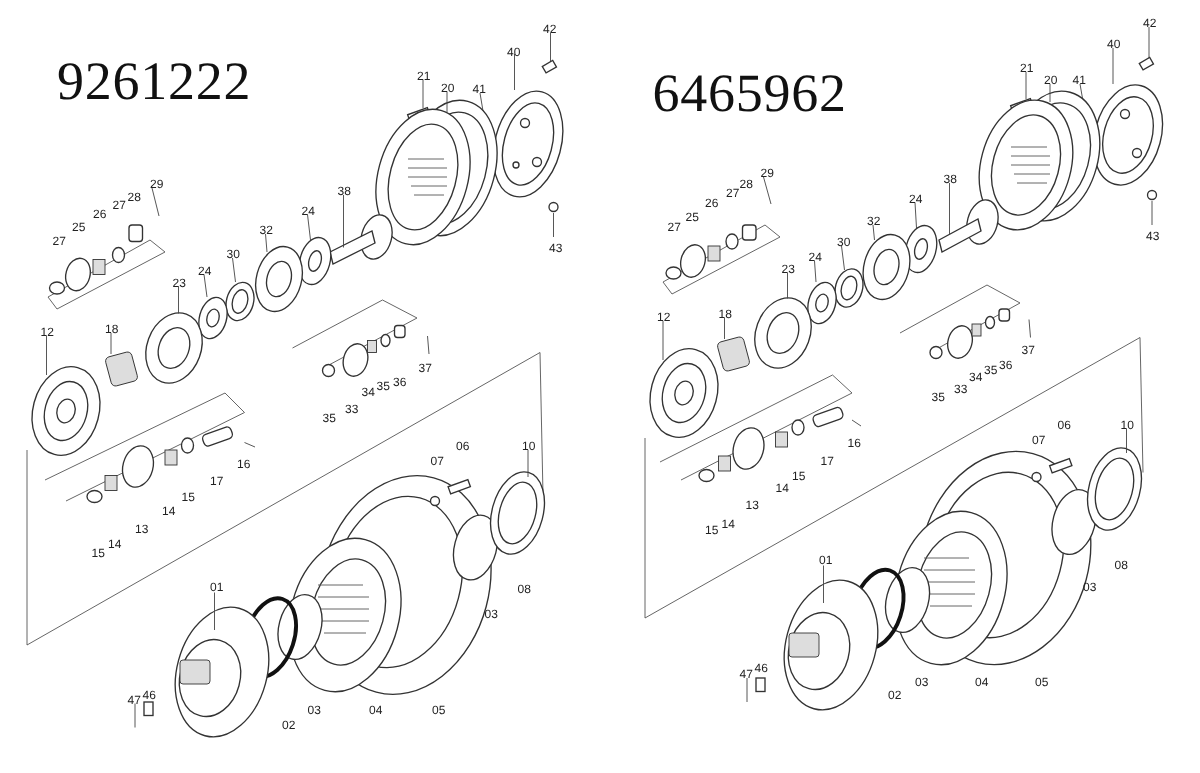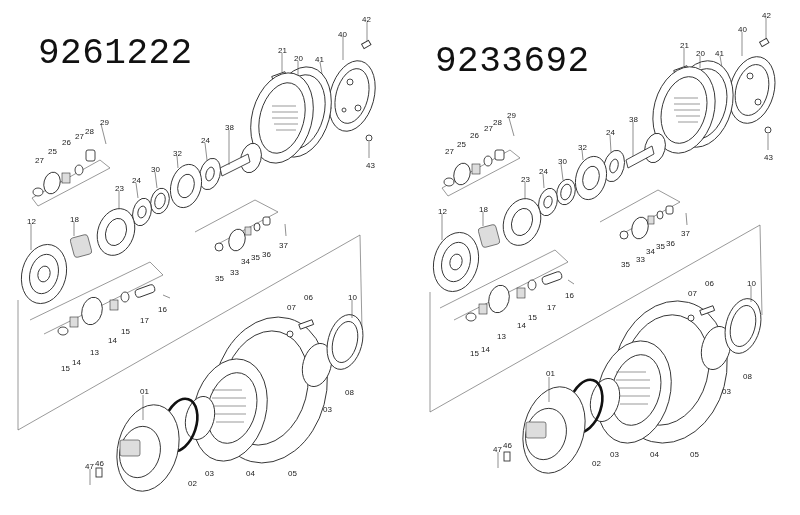--- a/index.html
+++ b/index.html
@@ -1,20 +1,20 @@
 <!DOCTYPE html>
 <html><head>
 <meta charset="utf-8">
 <style>
   html, body { margin:0; padding:0; background:#ffffff; }
   body { width:800px; height:515px; overflow:hidden; position:relative; font-family:"DejaVu Sans", sans-serif; }
   .panel { position:absolute; top:0; width:400px; height:515px; }
   .panel.left { left:0; }
   .panel.right { left:400px; }
-  .partno { position:absolute; font-family:Liberation Mono, monospace; font-size:36px; color:#111; letter-spacing:0.5px; line-height:1; }
+  .partno { position:absolute; font-family:Liberation Serif, serif; font-size:36px; color:#111; letter-spacing:0.5px; line-height:1; }
   .panel.left .partno { left:38px; top:36px; }
   .panel.right .partno { left:35px; top:44px; }
   svg.drawing { position:absolute; left:0; top:0; width:400px; height:515px; }
   .lbl { position:absolute; font-family:"Liberation Sans", sans-serif; font-size:8px; color:#222; line-height:1; white-space:nowrap; }
   .stroke { fill:none; stroke:#333; stroke-width:0.9; }
   .thick { fill:none; stroke:#111; stroke-width:2.6; }
   .thin { fill:none; stroke:#555; stroke-width:0.6; }
   .leader { stroke:#444; stroke-width:0.6; }
   .fillw { fill:#fff; stroke:#333; stroke-width:0.9; }
   .hatch { fill:#ddd; stroke:#333; stroke-width:0.6; }
@@ -294,21 +294,21 @@
     <line class="leader" x1="149" y1="377" x2="149" y2="402"></line>
     <rect class="fillw" x="104" y="452" width="6" height="9"></rect>
     <line class="leader" x1="98" y1="452" x2="98" y2="468"></line>
     <rect class="fillw" x="300" y="308" width="14" height="5" transform="rotate(-20 307 310)"></rect>
     <ellipse class="fillw" cx="291" cy="318" rx="3" ry="3"></ellipse>
     <ellipse class="fillw" cx="316" cy="348" rx="14" ry="22" transform="rotate(15 316 348)"></ellipse>
     <ellipse class="fillw" cx="343" cy="326" rx="17" ry="28" transform="rotate(15 343 326)"></ellipse>
     <ellipse class="stroke" cx="343" cy="326" rx="12" ry="21" transform="rotate(15 343 326)"></ellipse>
     <line class="leader" x1="351" y1="286" x2="351" y2="302"></line>
   </svg>
-  <div class="partno">9233692</div>
+  <div class="partno">6465962</div>
   <div class="label-layer">
       <span class="lbl" style="left: 362px; top: 12px;">42</span>
       <span class="lbl" style="left: 338px; top: 26px;">40</span>
       <span class="lbl" style="left: 280px; top: 42px;">21</span>
       <span class="lbl" style="left: 296px; top: 50px;">20</span>
       <span class="lbl" style="left: 315px; top: 50px;">41</span>
       <span class="lbl" style="left: 107px; top: 112px;">29</span>
       <span class="lbl" style="left: 229px; top: 116px;">38</span>
       <span class="lbl" style="left: 93px; top: 119px;">28</span>
       <span class="lbl" style="left: 84px; top: 125px;">27</span>

